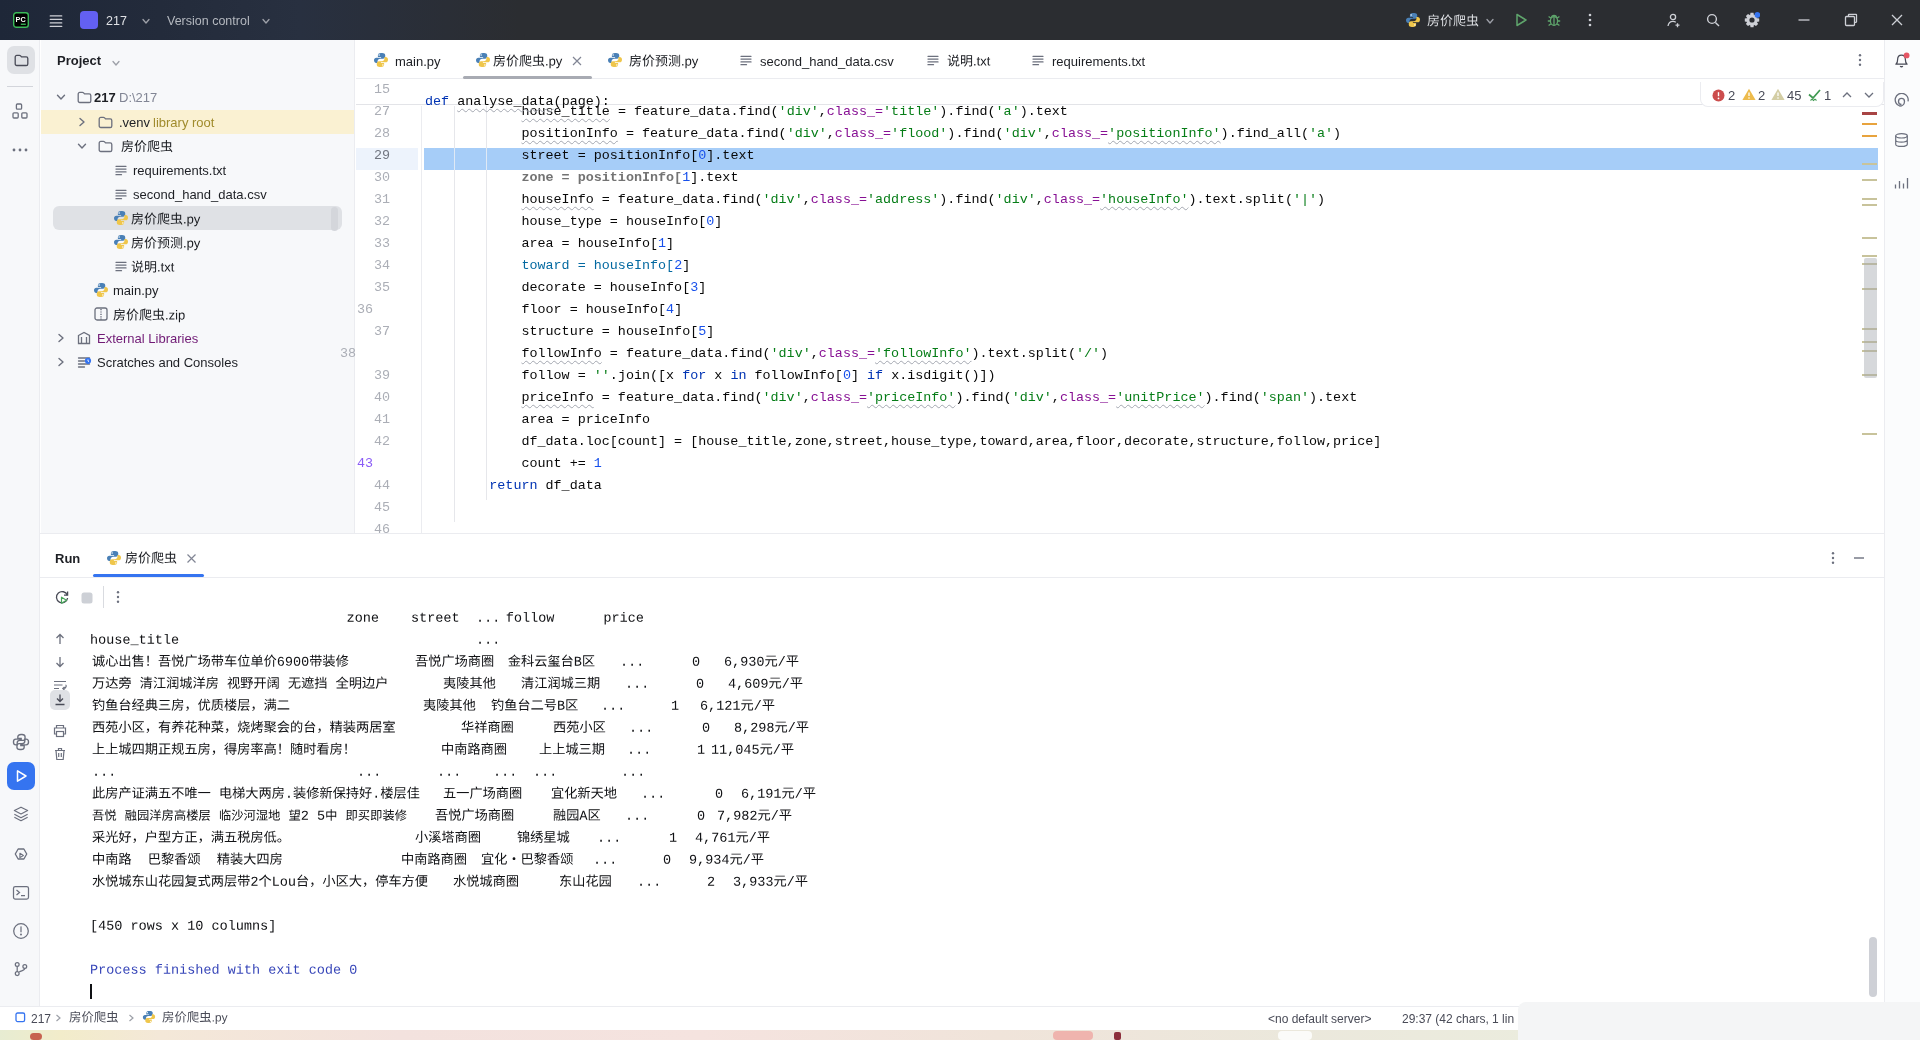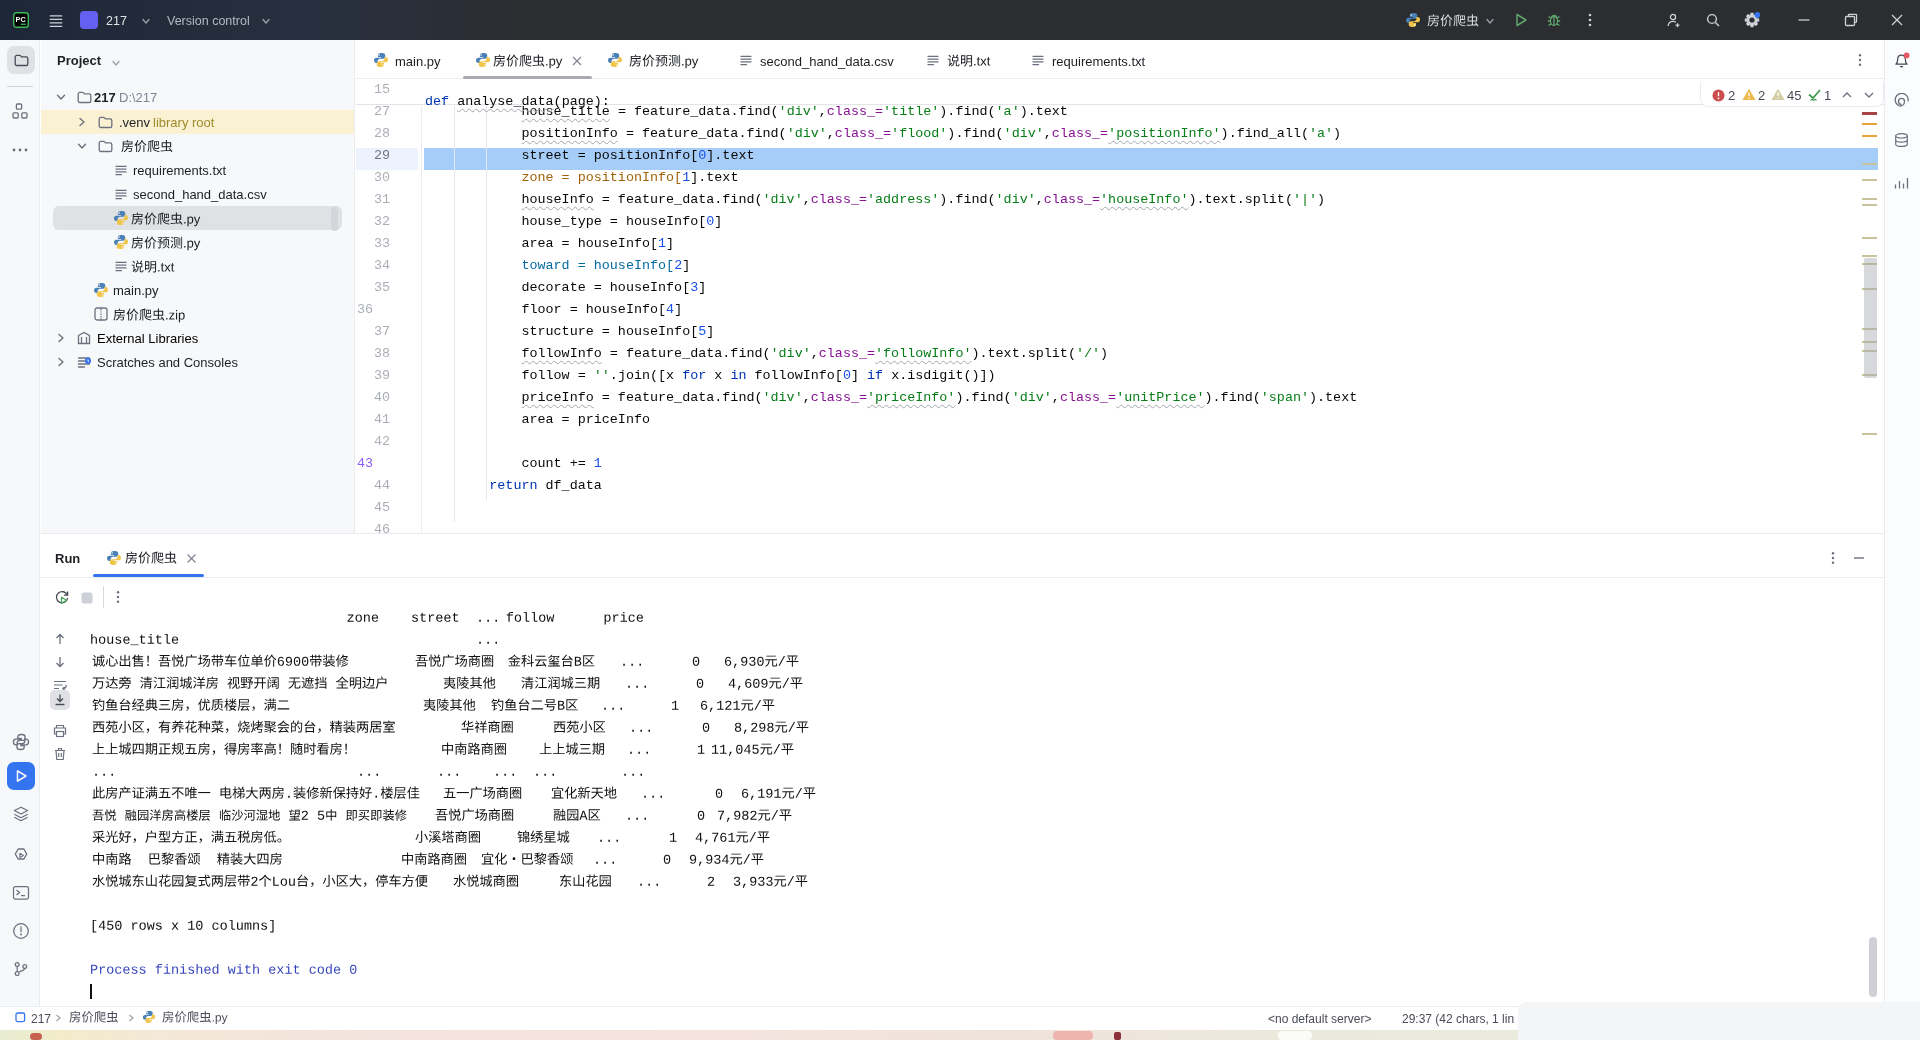--- a/index.html
+++ b/index.html
@@ -212,21 +212,21 @@
     </svg>
     <svg style="position:absolute;left:53px;top:330px;" width="16" height="16" viewBox="0 0 16 16">
       <path d="M6 4.5 10 8l-4 3.5" stroke="#6c707e" stroke-width="1.4" fill="none" stroke-linecap="round" stroke-linejoin="round"></path>
     </svg>
     <svg style="position:absolute;left:76px;top:330px;" width="16" height="16" viewBox="0 0 16 16">
       <g stroke="#6c707e" stroke-width="1.3" fill="none">
         <path d="M2.5 5.5 8 2.5l5.5 3v8H2.5z"></path>
         <path d="M5.5 7v6.5M10.5 7v6.5"></path>
       </g>
     </svg>
-    <div style="position:absolute;left:97px;top:331px;font:13px 'Liberation Sans',sans-serif;color:#000000">External Libraries</div>
+    <div style="position:absolute;left:97px;top:331px;font:13px 'Liberation Sans',sans-serif;color:#701a75">External Libraries</div>
     <svg style="position:absolute;left:53px;top:354px;" width="16" height="16" viewBox="0 0 16 16">
       <path d="M6 4.5 10 8l-4 3.5" stroke="#6c707e" stroke-width="1.4" fill="none" stroke-linecap="round" stroke-linejoin="round"></path>
     </svg>
     <svg style="position:absolute;left:76px;top:354px;" width="16" height="16" viewBox="0 0 16 16">
       <path d="M2.5 4h11M2.5 7h6M2.5 10h11M2.5 13h6" stroke="#6c707e" stroke-width="1.3" fill="none" stroke-linecap="round"></path>
       <circle cx="12" cy="6.8" r="3.1" fill="#3574f0"></circle>
       <path d="M12 5.5v1.5l1 .7" stroke="#fff" stroke-width="0.9" fill="none"></path>
     </svg>
     <div style="position:absolute;left:97px;top:355px;font:13px 'Liberation Sans',sans-serif;color:#1d1f24">Scratches and Consoles</div>
     <div style="position:absolute;left:356px;top:40px;width:1528px;height:39px;background:#fff;border-bottom:1px solid #ebecf0"></div>
@@ -285,44 +285,45 @@
     <div style="position:absolute;left:486px;top:106px;width:1px;height:394px;background:#e6e7eb"></div>
     <div style="position:absolute;left:454px;top:148px;width:1px;height:22px;background:#dfe9f5"></div>
     <div style="position:absolute;left:486px;top:148px;width:1px;height:22px;background:#dfe9f5"></div>
     <div style="position:absolute;left:340px;top:104px;width:50px;height:22px;line-height:22px;font:13.4px 'Liberation Mono',monospace;color:#abaeb6;text-align:right">27</div>
     <div style="position:absolute;left:425px;top:104px;height:22px;line-height:22px;font:13.4px 'Liberation Mono',monospace;white-space:pre">            <span style="color:#080808;text-decoration:underline wavy #a3a7b0 1px;text-underline-offset:3px;">house_title</span><span style="color:#080808;"> = feature_data.find(</span><span style="color:#067d17;">'div'</span><span style="color:#080808;">,</span><span style="color:#871094;">class_=</span><span style="color:#067d17;">'title'</span><span style="color:#080808;">).find(</span><span style="color:#067d17;">'a'</span><span style="color:#080808;">).text</span></div>
     <div style="position:absolute;left:340px;top:126px;width:50px;height:22px;line-height:22px;font:13.4px 'Liberation Mono',monospace;color:#abaeb6;text-align:right">28</div>
     <div style="position:absolute;left:425px;top:126px;height:22px;line-height:22px;font:13.4px 'Liberation Mono',monospace;white-space:pre">            <span style="color:#080808;text-decoration:underline wavy #a3a7b0 1px;text-underline-offset:3px;">positionInfo</span><span style="color:#080808;"> = feature_data.find(</span><span style="color:#067d17;">'div'</span><span style="color:#080808;">,</span><span style="color:#871094;">class_=</span><span style="color:#067d17;">'flood'</span><span style="color:#080808;">).find(</span><span style="color:#067d17;">'div'</span><span style="color:#080808;">,</span><span style="color:#871094;">class_=</span><span style="color:#067d17;text-decoration:underline wavy #a3a7b0 1px;text-underline-offset:3px;">'positionInfo'</span><span style="color:#080808;">).find_all(</span><span style="color:#067d17;">'a'</span><span style="color:#080808;">)</span></div>
     <div style="position:absolute;left:340px;top:148px;width:50px;height:22px;line-height:22px;font:13.4px 'Liberation Mono',monospace;color:#717580;text-align:right">29</div>
     <div style="position:absolute;left:425px;top:148px;height:22px;line-height:22px;font:13.4px 'Liberation Mono',monospace;white-space:pre">            <span style="color:#080808;">street = positionInfo[</span><span style="color:#1750eb;">0</span><span style="color:#080808;">].text</span></div>
     <div style="position:absolute;left:340px;top:170px;width:50px;height:22px;line-height:22px;font:13.4px 'Liberation Mono',monospace;color:#abaeb6;text-align:right">30</div>
-    <div style="position:absolute;left:425px;top:170px;height:22px;line-height:22px;font:13.4px 'Liberation Mono',monospace;white-space:pre">            <span style="color:#a16207;">zone = positionInfo[</span><span style="color:#1750eb;">1</span><span style="color:#080808;">].text</span></div>
+    <div style="position:absolute;left:425px;top:170px;height:22px;line-height:22px;font:13.4px 'Liberation Mono',monospace;white-space:pre">            <span style="color:#737373;font-weight:bold;">zone = positionInfo[</span><span style="color:#1750eb;">1</span><span style="color:#080808;">].text</span></div>
     <div style="position:absolute;left:340px;top:192px;width:50px;height:22px;line-height:22px;font:13.4px 'Liberation Mono',monospace;color:#abaeb6;text-align:right">31</div>
     <div style="position:absolute;left:425px;top:192px;height:22px;line-height:22px;font:13.4px 'Liberation Mono',monospace;white-space:pre">            <span style="color:#080808;text-decoration:underline wavy #a3a7b0 1px;text-underline-offset:3px;">houseInfo</span><span style="color:#080808;"> = feature_data.find(</span><span style="color:#067d17;">'div'</span><span style="color:#080808;">,</span><span style="color:#871094;">class_=</span><span style="color:#067d17;">'address'</span><span style="color:#080808;">).find(</span><span style="color:#067d17;">'div'</span><span style="color:#080808;">,</span><span style="color:#871094;">class_=</span><span style="color:#067d17;text-decoration:underline wavy #a3a7b0 1px;text-underline-offset:3px;">'houseInfo'</span><span style="color:#080808;">).text.split(</span><span style="color:#067d17;">'|'</span><span style="color:#080808;">)</span></div>
     <div style="position:absolute;left:340px;top:214px;width:50px;height:22px;line-height:22px;font:13.4px 'Liberation Mono',monospace;color:#abaeb6;text-align:right">32</div>
     <div style="position:absolute;left:425px;top:214px;height:22px;line-height:22px;font:13.4px 'Liberation Mono',monospace;white-space:pre">            <span style="color:#080808;">house_type = houseInfo[</span><span style="color:#1750eb;">0</span><span style="color:#080808;">]</span></div>
     <div style="position:absolute;left:340px;top:236px;width:50px;height:22px;line-height:22px;font:13.4px 'Liberation Mono',monospace;color:#abaeb6;text-align:right">33</div>
     <div style="position:absolute;left:425px;top:236px;height:22px;line-height:22px;font:13.4px 'Liberation Mono',monospace;white-space:pre">            <span style="color:#080808;">area = houseInfo[</span><span style="color:#1750eb;">1</span><span style="color:#080808;">]</span></div>
     <div style="position:absolute;left:340px;top:258px;width:50px;height:22px;line-height:22px;font:13.4px 'Liberation Mono',monospace;color:#abaeb6;text-align:right">34</div>
     <div style="position:absolute;left:425px;top:258px;height:22px;line-height:22px;font:13.4px 'Liberation Mono',monospace;white-space:pre">            <span style="color:#0369a1;">toward = houseInfo[</span><span style="color:#1750eb;">2</span><span style="color:#080808;">]</span></div>
     <div style="position:absolute;left:340px;top:280px;width:50px;height:22px;line-height:22px;font:13.4px 'Liberation Mono',monospace;color:#abaeb6;text-align:right">35</div>
     <div style="position:absolute;left:425px;top:280px;height:22px;line-height:22px;font:13.4px 'Liberation Mono',monospace;white-space:pre">            <span style="color:#080808;">decorate = houseInfo[</span><span style="color:#1750eb;">3</span><span style="color:#080808;">]</span></div>
     <div style="position:absolute;left:340px;top:302px;width:50px;height:22px;line-height:22px;font:13.4px 'Liberation Mono',monospace;color:#abaeb6;text-align:center">36</div>
     <div style="position:absolute;left:425px;top:302px;height:22px;line-height:22px;font:13.4px 'Liberation Mono',monospace;white-space:pre">            <span style="color:#080808;">floor = houseInfo[</span><span style="color:#1750eb;">4</span><span style="color:#080808;">]</span></div>
     <div style="position:absolute;left:340px;top:324px;width:50px;height:22px;line-height:22px;font:13.4px 'Liberation Mono',monospace;color:#abaeb6;text-align:right">37</div>
     <div style="position:absolute;left:425px;top:324px;height:22px;line-height:22px;font:13.4px 'Liberation Mono',monospace;white-space:pre">            <span style="color:#080808;">structure = houseInfo[</span><span style="color:#1750eb;">5</span><span style="color:#080808;">]</span></div>
-    <div style="position:absolute;left:340px;top:346px;width:50px;height:22px;line-height:22px;font:13.4px 'Liberation Mono',monospace;color:#abaeb6;text-align:right">38</div>
+    <div style="position:absolute;left:340px;top:346px;width:50px;height:22px;line-height:22px;font:13.4px 'Liberation Mono',monospace;color:#abaeb6;">38</div>
     <div style="position:absolute;left:425px;top:346px;height:22px;line-height:22px;font:13.4px 'Liberation Mono',monospace;white-space:pre">            <span style="color:#080808;text-decoration:underline wavy #a3a7b0 1px;text-underline-offset:3px;">followInfo</span><span style="color:#080808;"> = feature_data.find(</span><span style="color:#067d17;">'div'</span><span style="color:#080808;">,</span><span style="color:#871094;">class_=</span><span style="color:#067d17;text-decoration:underline wavy #a3a7b0 1px;text-underline-offset:3px;">'followInfo'</span><span style="color:#080808;">).text.split(</span><span style="color:#067d17;">'/'</span><span style="color:#080808;">)</span></div>
     <div style="position:absolute;left:340px;top:368px;width:50px;height:22px;line-height:22px;font:13.4px 'Liberation Mono',monospace;color:#abaeb6;text-align:right">39</div>
     <div style="position:absolute;left:425px;top:368px;height:22px;line-height:22px;font:13.4px 'Liberation Mono',monospace;white-space:pre">            <span style="color:#080808;">follow = </span><span style="color:#067d17;">''</span><span style="color:#080808;">.join([x </span><span style="color:#0033b3;">for</span><span style="color:#080808;"> x </span><span style="color:#0033b3;">in</span><span style="color:#080808;"> followInfo[</span><span style="color:#1750eb;">0</span><span style="color:#080808;">] </span><span style="color:#0033b3;">if</span><span style="color:#080808;"> x.isdigit()])</span></div>
     <div style="position:absolute;left:340px;top:390px;width:50px;height:22px;line-height:22px;font:13.4px 'Liberation Mono',monospace;color:#abaeb6;text-align:right">40</div>
     <div style="position:absolute;left:425px;top:390px;height:22px;line-height:22px;font:13.4px 'Liberation Mono',monospace;white-space:pre">            <span style="color:#080808;text-decoration:underline wavy #a3a7b0 1px;text-underline-offset:3px;">priceInfo</span><span style="color:#080808;"> = feature_data.find(</span><span style="color:#067d17;">'div'</span><span style="color:#080808;">,</span><span style="color:#871094;">class_=</span><span style="color:#067d17;text-decoration:underline wavy #a3a7b0 1px;text-underline-offset:3px;">'priceInfo'</span><span style="color:#080808;">).find(</span><span style="color:#067d17;">'div'</span><span style="color:#080808;">,</span><span style="color:#871094;">class_=</span><span style="color:#067d17;text-decoration:underline wavy #a3a7b0 1px;text-underline-offset:3px;">'unitPrice'</span><span style="color:#080808;">).find(</span><span style="color:#067d17;">'span'</span><span style="color:#080808;">).text</span></div>
     <div style="position:absolute;left:340px;top:412px;width:50px;height:22px;line-height:22px;font:13.4px 'Liberation Mono',monospace;color:#abaeb6;text-align:right">41</div>
     <div style="position:absolute;left:425px;top:412px;height:22px;line-height:22px;font:13.4px 'Liberation Mono',monospace;white-space:pre">            <span style="color:#080808;">area = priceInfo</span></div>
     <div style="position:absolute;left:340px;top:434px;width:50px;height:22px;line-height:22px;font:13.4px 'Liberation Mono',monospace;color:#abaeb6;text-align:right">42</div>
+    <div style="position:absolute;left:425px;top:434px;height:22px;line-height:22px;font:13.4px 'Liberation Mono',monospace;white-space:pre">            <span style="color:#080808;">df_data.loc[count] = [house_title,zone,street,house_type,toward,area,floor,decorate,structure,follow,price]</span></div>
     <div style="position:absolute;left:340px;top:456px;width:50px;height:22px;line-height:22px;font:13.4px 'Liberation Mono',monospace;color:#8b5cf6;text-align:center">43</div>
     <div style="position:absolute;left:425px;top:456px;height:22px;line-height:22px;font:13.4px 'Liberation Mono',monospace;white-space:pre">            <span style="color:#080808;">count += </span><span style="color:#1750eb;">1</span></div>
     <div style="position:absolute;left:340px;top:478px;width:50px;height:22px;line-height:22px;font:13.4px 'Liberation Mono',monospace;color:#abaeb6;text-align:right">44</div>
     <div style="position:absolute;left:425px;top:478px;height:22px;line-height:22px;font:13.4px 'Liberation Mono',monospace;white-space:pre">        <span style="color:#0033b3;">return</span><span style="color:#080808;margin-top:44px;"> df_data</span></div>
     <div style="position:absolute;left:340px;top:500px;width:50px;height:22px;line-height:22px;font:13.4px 'Liberation Mono',monospace;color:#abaeb6;text-align:right">45</div>
     <div style="position:absolute;left:340px;top:522px;width:50px;height:22px;line-height:22px;font:13.4px 'Liberation Mono',monospace;color:#abaeb6;text-align:right">46</div>
     <div style="position:absolute;left:356px;top:80px;width:1528px;height:25px;background:#fff;border-bottom:1px solid #e3e4e8"></div>
     <div style="position:absolute;left:340px;top:82px;width:50px;height:22px;line-height:22px;font:13.4px 'Liberation Mono',monospace;color:#abaeb6;text-align:right">15</div>
     <div style="position:absolute;left:425px;top:94px;height:22px;line-height:22px;font:13.4px 'Liberation Mono',monospace;white-space:pre"><span style="color:#0033b3;">def</span><span style="color:#080808;"> </span><span style="color:#080808;text-decoration:underline wavy #a3a7b0 1px;text-underline-offset:3px;">analyse_data</span><span style="color:#080808;">(page):</span></div>
     <div style="position:absolute;left:1700px;top:82px;width:184px;height:25px;background:#fff;border:1px solid #ebecf0;border-top:none;border-radius:0 0 8px 8px"></div>

